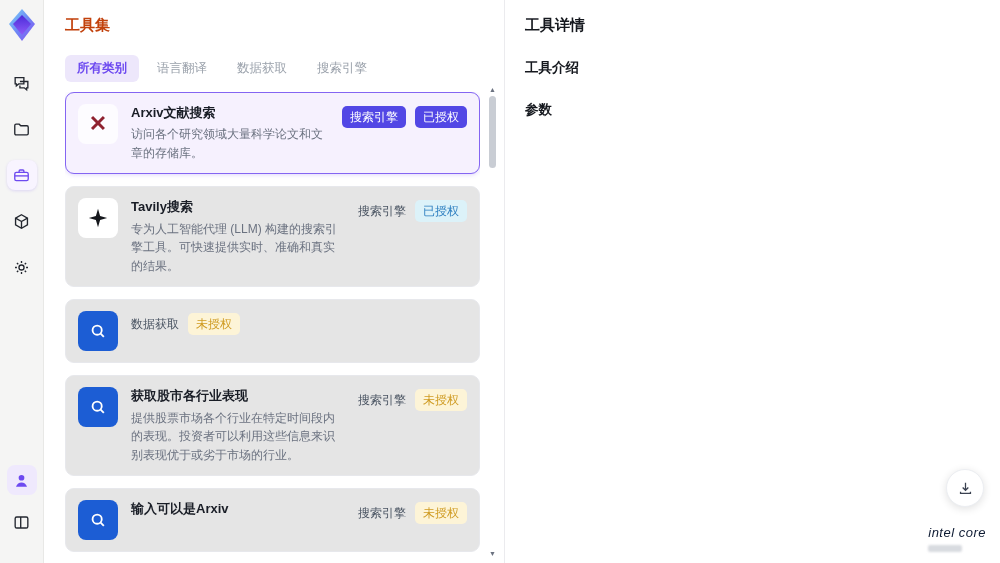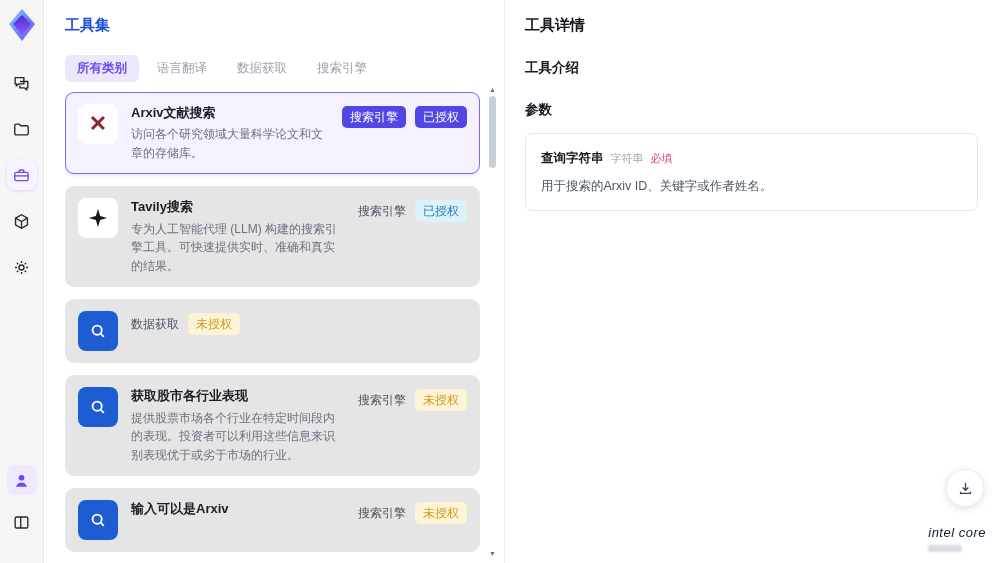--- a/index.html
+++ b/index.html
@@ -23,21 +23,21 @@
   }
   .rail-item svg { width: 19px; height: 19px; stroke: #23272f; fill: none; stroke-width: 1.7; }
   .rail-item.active { background: #f8f4ff; box-shadow: 0 1px 3px rgba(109,74,240,.18); }
   .rail-item.active svg { stroke: var(--accent); }
   .rail-spacer { flex: 1; }
   .rail-item.user-item { background: #efe9fd; margin-bottom: 12px; }
   .rail-item.user-item svg { stroke: none; fill: var(--accent); }
 
   
   .list-panel { width: 460px; flex-shrink: 0; position: relative; padding: 16px 24px 0 21px; }
-  .panel-title { font-size: 15px; font-weight: bold; color: #1d4ed8; }
+  .panel-title { font-size: 15px; font-weight: bold; color: #c2410c; }
   .tabs { display: flex; align-items: flex-end; gap: 6px; margin-top: 20px; }
   .tab {
     font-size: 12.5px; color: #9aa1ab; padding: 5px 12px; border-radius: 6px;
     cursor: pointer; white-space: nowrap;
   }
   .tab.active { background: var(--activeTabBg); color: var(--accent); font-weight: bold; }
 
   .tool-list { margin-top: 10px; height: 465px; overflow: hidden; }
   .card {
     background: #e5e5e5; border: 1px solid #e7e8ec; border-radius: 9px;
@@ -255,30 +255,20 @@
       <div class="scroll-arrow up">▲</div>
       <div class="scroll-thumb"></div>
       <div class="scroll-arrow down">▼</div>
     </div>
   </section>
 
   <section class="detail-panel">
     <h1 class="detail-title">工具详情</h1>
     <h2 class="section-heading">工具介绍</h2>
     <h2 class="section-heading">参数</h2>
-    <div class="detail-box" id="params-box">
-        <div class="param-row">
-          <div class="param-head">
-            <span class="param-name">查询字符串</span>
-            <span class="param-type">字符串</span>
-            <span class="param-required">必填</span>
-          </div>
-          <div class="param-desc">用于搜索的Arxiv ID、关键字或作者姓名。</div>
-        </div>
-      </div>
 
     <div class="fab">
       <svg viewBox="0 0 24 24">
           <path d="M12 4v10M8 10.5l4 4 4-4"></path>
           <path d="M5 16.5v2.5h14v-2.5"></path>
         </svg>
     </div>
     <div class="brand">
       <div class="brand-text">intel core</div>
       <span class="brand-sub"></span>

